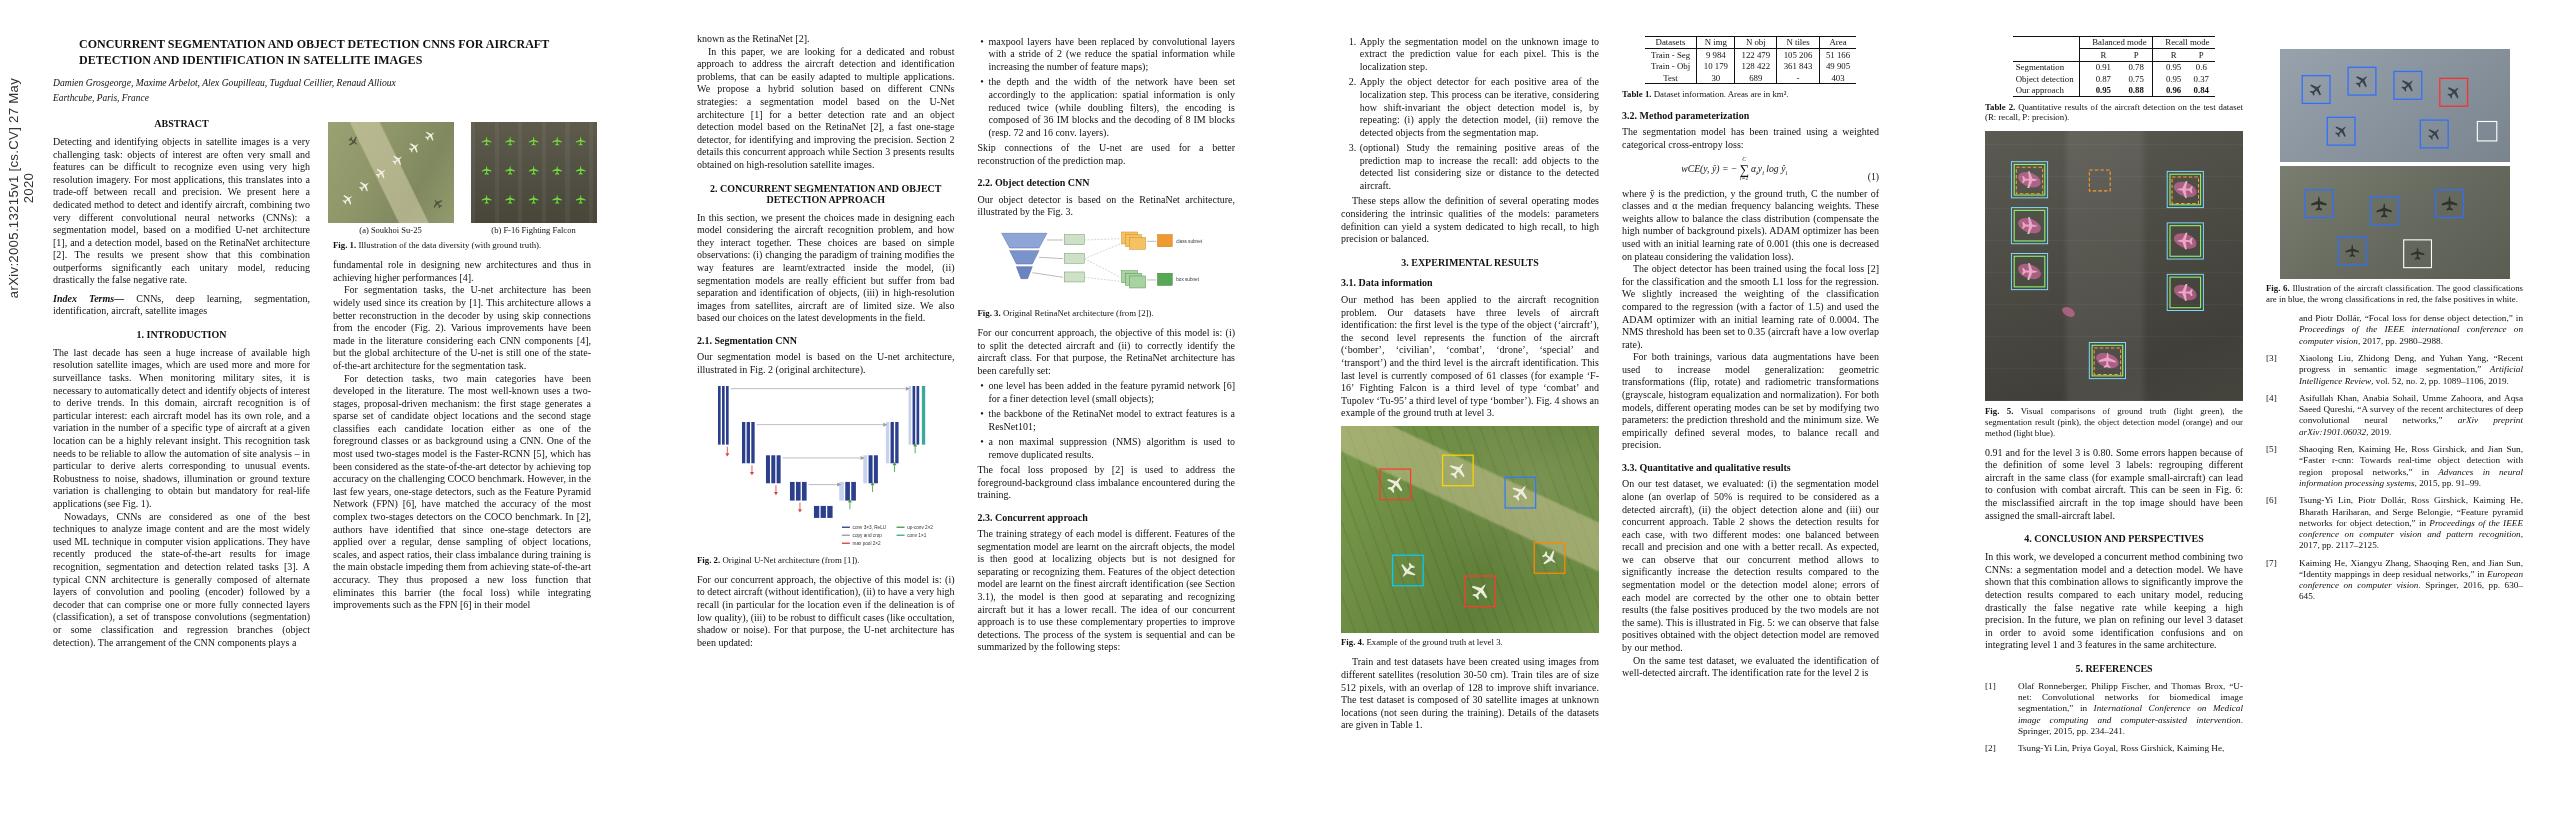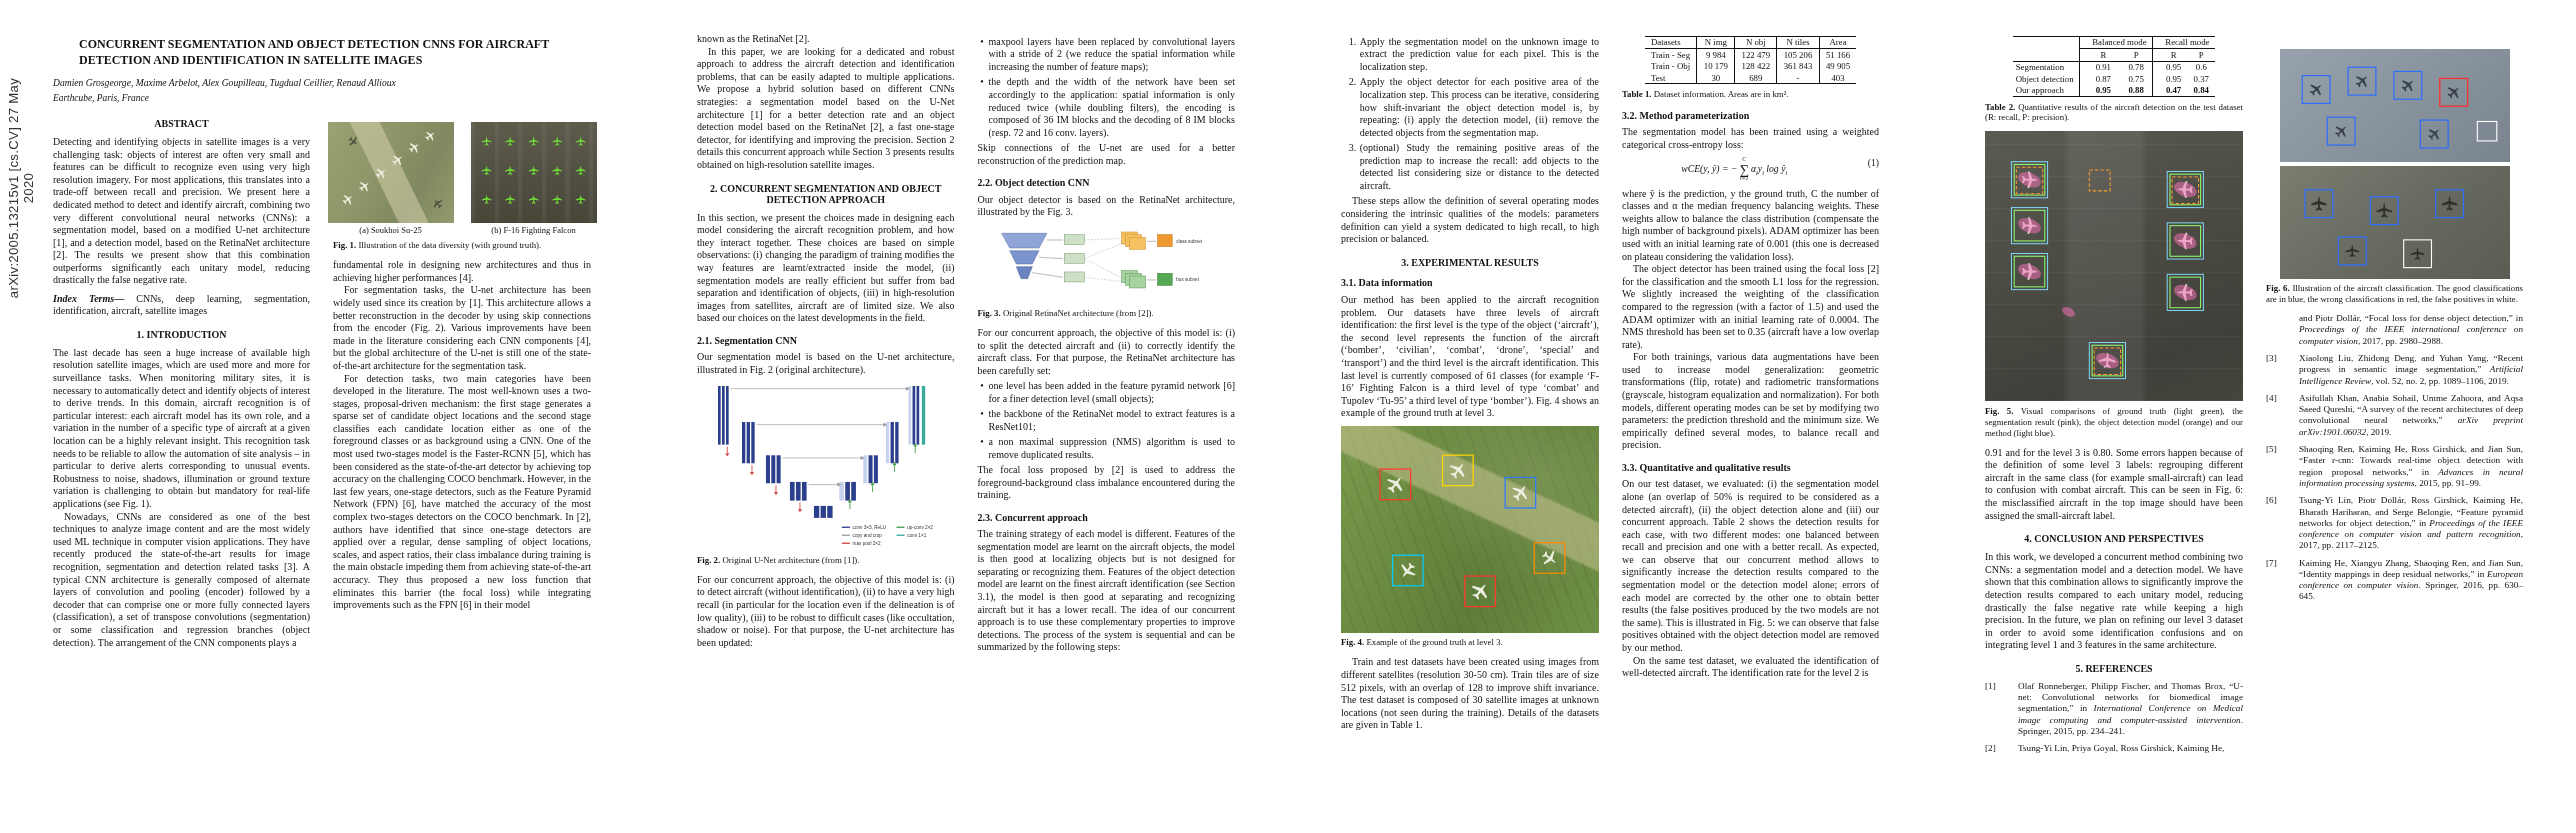--- a/index.html
+++ b/index.html
@@ -40,32 +40,32 @@
   .img5::before{content:"";position:absolute;inset:0;background:linear-gradient(90deg,transparent 30%,rgba(255,255,255,0.07) 33%,rgba(255,255,255,0.07) 60%,transparent 63%),repeating-linear-gradient(0deg,rgba(255,255,255,0.04) 0 1.4px,transparent 1.4px 32px);}
   .img6{width:230px;height:113px;margin:0 auto 3.5px;}
   .img6a{background:linear-gradient(140deg,#98a2ac 0%,#87929c 55%,#79848e 100%);}
   .img6b{background:linear-gradient(140deg,#7a7e71 0%,#666a5e 55%,#595d52 100%);}
   .diagram{display:block;margin:1.4px auto;width:96%;height:auto;}
   .bullet{position:relative;padding-left:11px;margin:2.8px 0;font-size:10px;line-height:1.26;text-align:justify;}
   .bullet::before{content:"\2022";position:absolute;left:2.8px;}
   .step{display:flex;gap:3.5px;margin:2.8px 0 2.8px 4.2px;}
   .step-num{flex:0 0 11px;text-align:right;font-size:10px;line-height:1.26;}
   .step-body{flex:1;}
-  .equation{display:flex;align-items:flex-start;margin:5.6px 0;gap:13px;}
+  .equation{display:flex;align-items:flex-end;margin:5.6px 0;gap:13px;}
   .eq-body{flex:1;text-align:center;font-style:italic;font-size:9.7px;}
   .eq-num{width:19.5px;text-align:right;font-size:9.7px;}
   .sum{display:inline-flex;flex-direction:column;align-items:center;vertical-align:middle;line-height:1;margin:0 2.1px;}
   .sum-top,.sum-bot{font-size:5.9px;font-style:italic;}
   .sum-sym{font-size:13.2px;font-style:normal;}
   sub{font-size:6.3px;}
   .tablefig{margin:2.8px 0 8.3px;}
   table{border-collapse:collapse;margin:0 auto;font-size:8.8px;}
   .t1{border-top:1px solid #111;border-bottom:1px solid #111;}
   .t1 th,.t1 td{padding:0.7px 6.3px;text-align:center;font-weight:normal;border-left:0.6px solid #111;}
-  .t1 th:first-child,.t1 td:first-child{border-left:none;text-align:left;}
+  .t1 th:first-child,.t1 td:first-child{border-left:none;text-align:center;}
   .t1 thead th{border-bottom:0.6px solid #111;}
   .t2{border-top:1px solid #111;border-bottom:1px solid #111;}
   .t2 th,.t2 td{padding:0.7px 5.6px;font-weight:normal;text-align:center;}
   .t2 .grp{border-bottom:0.6px solid #111;}
   .t2 .subhead th{border-bottom:0.6px solid #111;}
   .t2 .vr{border-left:0.6px solid #111;padding-left:12px;}
   .t2 td:first-child{text-align:left;padding-left:2.8px;}
   .t2 .bv{font-weight:bold;}
   .ref{display:flex;gap:19px;margin:0 0 6.3px;font-size:9.2px;line-height:1.22;justify-content:space-between;}
   .ref-num{flex:0 0 14px;}
@@ -444,21 +444,21 @@
                   <td>Object detection</td>
                   <td class="vr">0.87</td>
                   <td>0.75</td>
                   <td class="vr">0.95</td>
                   <td>0.37</td>
                 </tr>
                 <tr>
                   <td>Our approach</td>
                   <td class="vr bv">0.95</td>
                   <td class="bv">0.88</td>
-                  <td class="vr bv">0.47</td>
+                  <td class="vr bv">0.96</td>
                   <td class="bv">0.84</td>
                 </tr>
               </tbody>
             </table>
             <div class="caption"><span class="cap-label">Table 2.</span><span> Quantitative results of the aircraft detection on the test dataset (R: recall, P: precision).</span></div>
           </div>
           <div class="figure">
             <div class="img img5">
               <svg id="fig5" viewBox="0 0 371 388">
                   <use href="#acft" fill="#d8d6cb" transform="translate(64,70) rotate(92) scale(1.25) translate(-10,-10)"></use>

